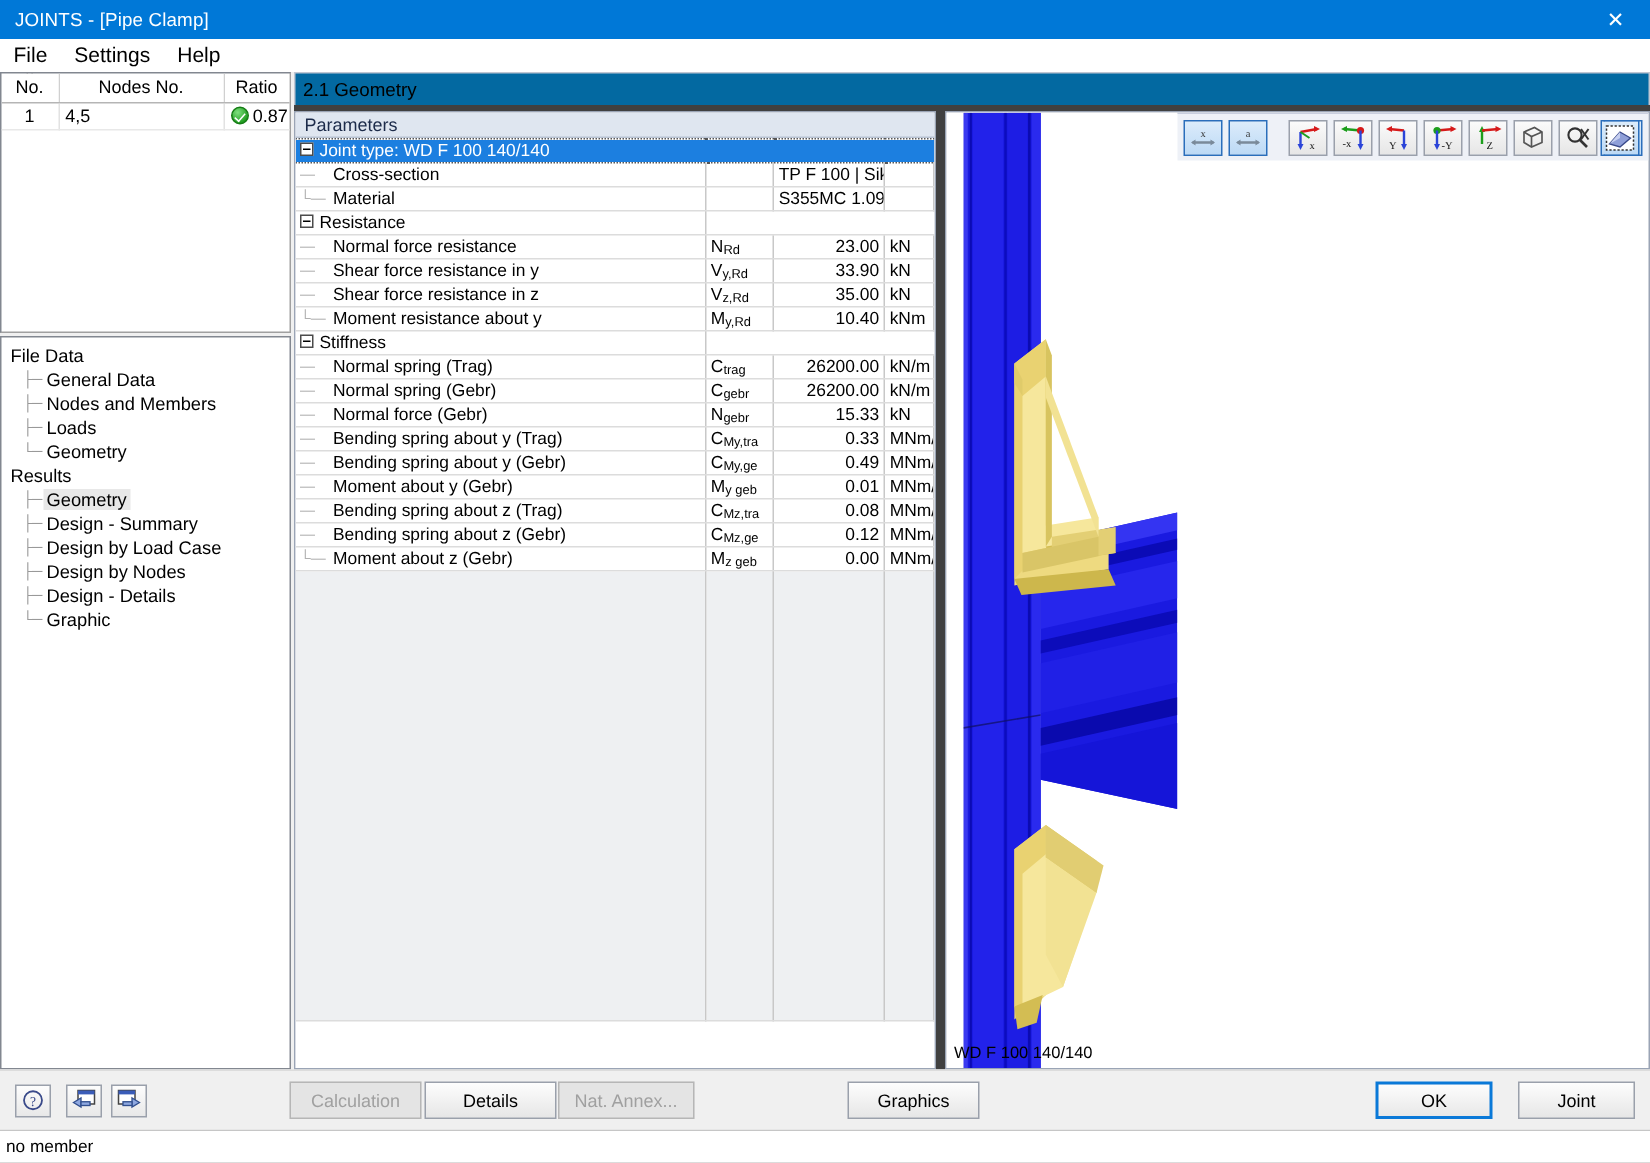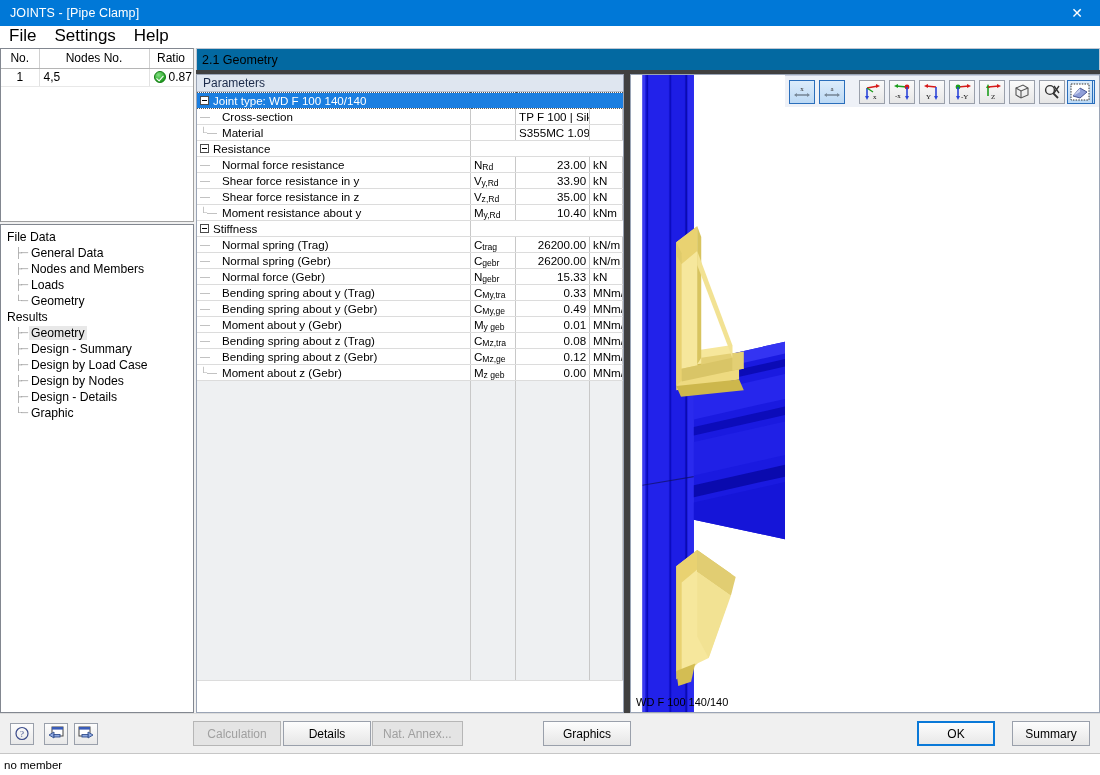--- a/index.html
+++ b/index.html
@@ -48,21 +48,21 @@
   .menubar {
     height: 22px;
     background: #ffffff;
     display: flex;
     align-items: center;
     flex: 0 0 22px;
     border-bottom: 1px solid #ffffff;
   }
   .menubar .menu-item {
     padding: 2px 9px 3px 9px;
-    font-size: 17px;
+    font-size: 14px;
     color: #000;
     cursor: default;
   }
 
   
   .body {
     flex: 1 1 auto;
     display: flex;
     background: #f0f0f0;
     padding: 0;
@@ -370,21 +370,21 @@
     font-family: "Liberation Sans", sans-serif;
   }
   .btn.disabled { color: #a0a0a0; background: #e4e4e4; border-color: #b6b6b6; }
   .btn.default {
     border: 2px solid #0a79d8;
     background: linear-gradient(#fdfdfd, #e8e8e8);
   }
   .btn-calc { position: absolute; left: 193px; }
   .btn-details { position: absolute; left: 283px; }
   .btn-natannex { position: absolute; left: 372px; }
-  .btn-graphics { position: absolute; left: 543px; }
+  .btn-graphics { position: absolute; left: 565px; }
   .btn-ok { position: absolute; right: 105px; width: 78px; min-width: 78px; }
   .btn-cancel { position: absolute; right: 10px; width: 78px; min-width: 78px; }
 
   .statusbar {
     height: 22px;
     flex: 0 0 22px;
     background: #ffffff;
     border-top: 1px solid #c6c6c6;
     display: flex;
     align-items: center;
@@ -837,20 +837,20 @@
         <polygon points="15,9 10,6 10,12" fill="#8fa8e0" stroke="#33508f" stroke-width="0.9"></polygon>
         <rect x="4" y="8.5" width="6" height="2.5" fill="#8fa8e0" stroke="#33508f" stroke-width="0.9"></rect>
       </svg>
     </div>
 
     <div class="btn disabled btn-calc">Calculation</div>
     <div class="btn btn-details">Details</div>
     <div class="btn disabled btn-natannex">Nat. Annex...</div>
     <div class="btn btn-graphics">Graphics</div>
     <div class="btn default btn-ok">OK</div>
-    <div class="btn btn-cancel">Summary</div>
+    <div class="btn btn-cancel">Joint</div>
   </div>
 
   <div class="statusbar">
     <span>no member</span>
   </div>
 
 </div>
 
 </body></html>

